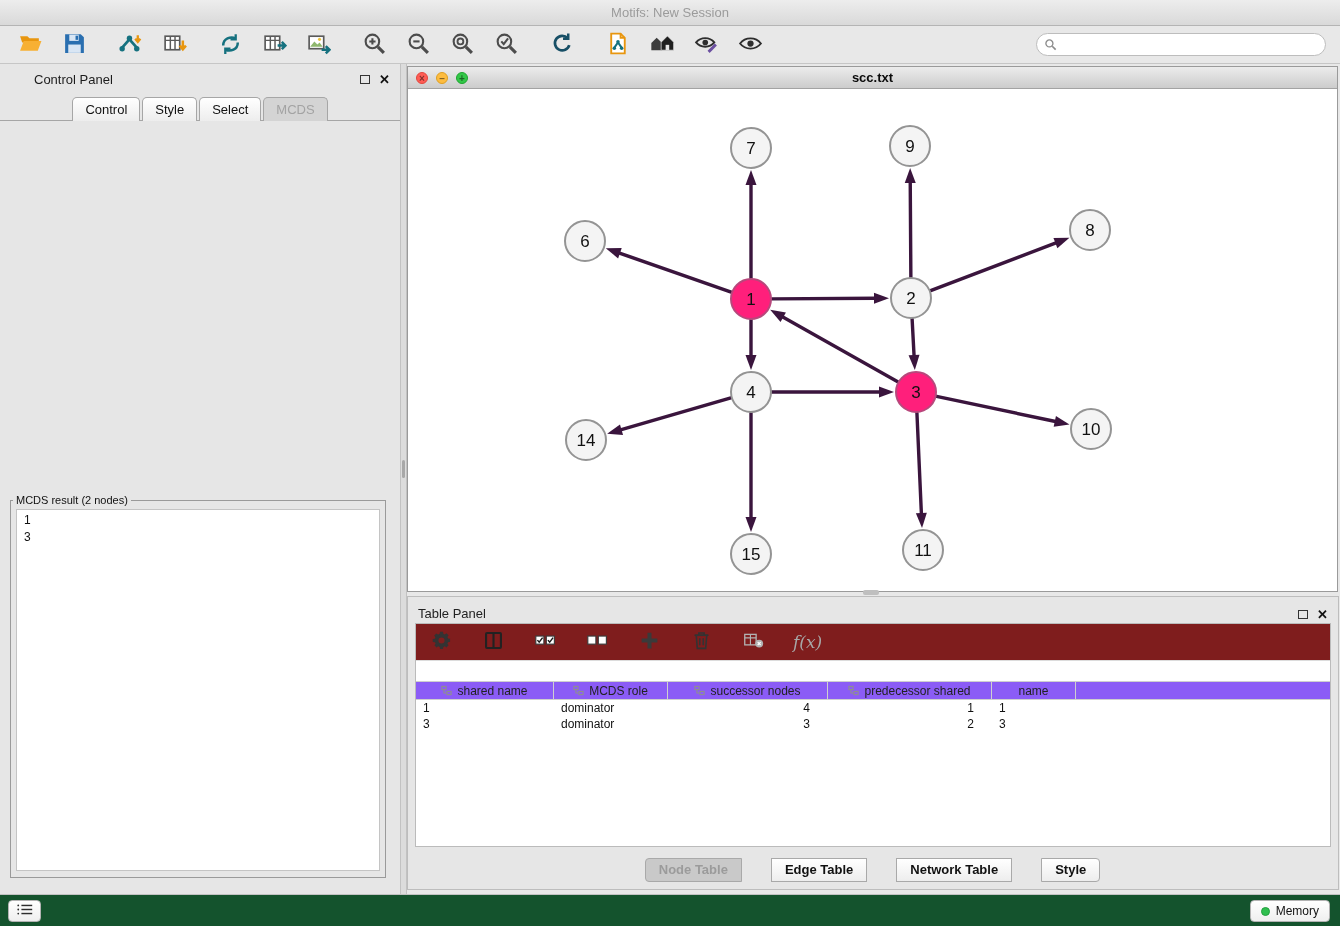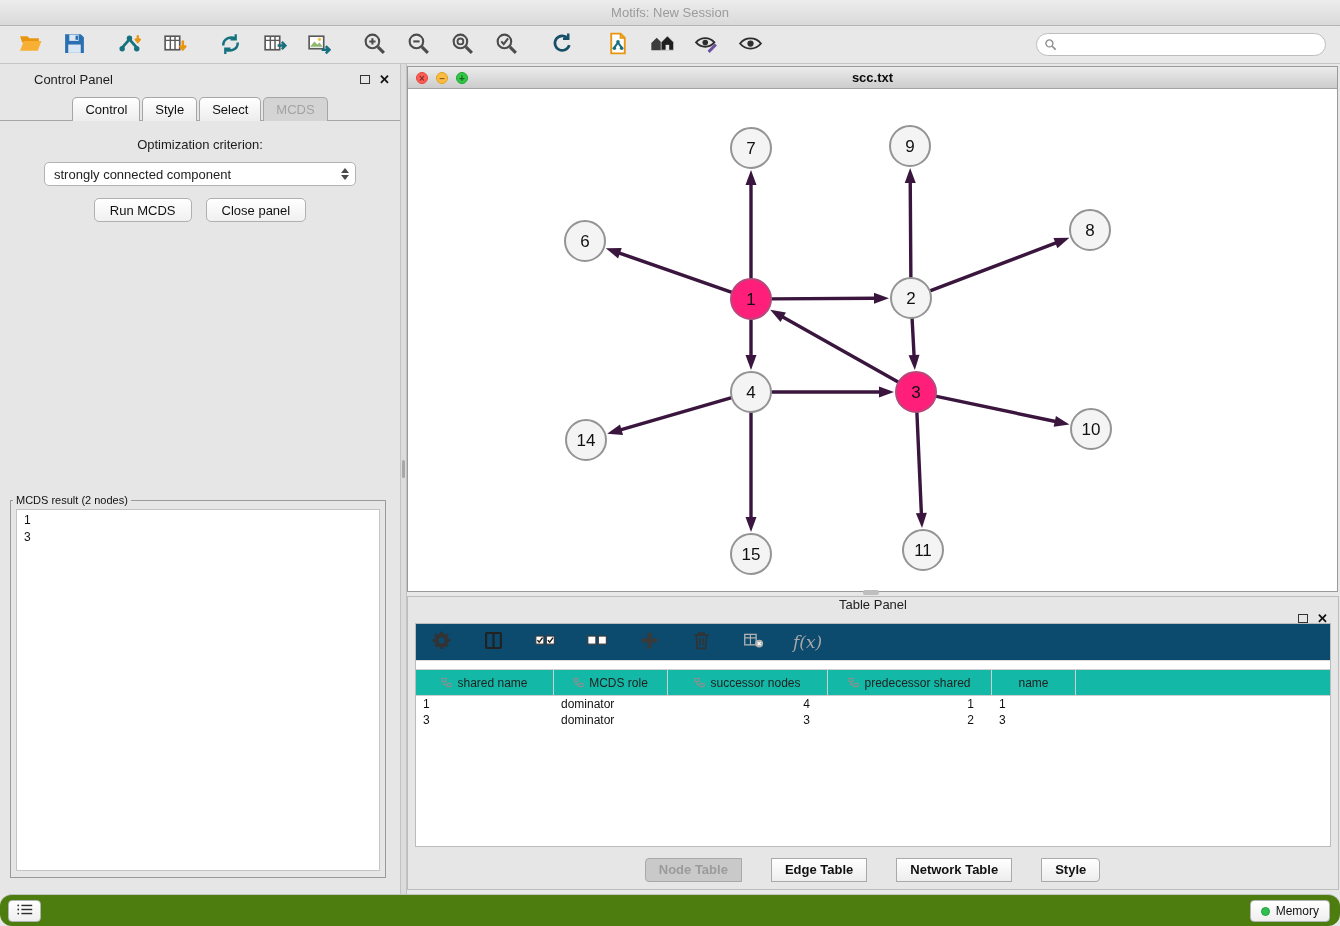--- a/index.html
+++ b/index.html
@@ -72,47 +72,47 @@
     text-align:center; color:rgba(0,0,0,.5); font-weight:bold; }
   .light.red { background:#ff5d55; border:0.5px solid #e2463d; }
   .light.yellow { background:#fdbc40; border:0.5px solid #dfa023; }
   .light.green { background:#33c748; border:0.5px solid #1da62f; }
   .net-canvas { position:absolute; top:22px; left:0; right:0; bottom:0; background:#fff; }
   .h-grip { position:absolute; left:455px; bottom:-4px; width:16px; height:5px; background:#bfbfbf; border-radius:2px; }
 
   
   .table-panel { position:absolute; top:596px; left:407px; width:932px; height:294px;
     background:#e6e6e6; border:1px solid #bdbdbd; }
-  .tp-header { height:24px; display:flex; align-items:center; padding:0 10px;flex-direction:column; }
+  .tp-header { height:24px; display:flex; align-items:flex-end; padding:0 10px; }
   .tp-body { position:absolute; top:26px; left:7px; right:7px; height:224px;
     background:#fff; border:1px solid #bbb; overflow:hidden; }
-  .tp-toolbar { height:37px; background:#0c4a6e; border-bottom:1px solid #dcdcdc;
+  .tp-toolbar { height:37px; background:#7f1d1d; border-bottom:1px solid #dcdcdc;
     display:flex; align-items:center; gap:28px; padding:0 13px; }
   .tp-tool { width:24px; height:24px; display:flex; align-items:center; justify-content:center; }
   .tp-tool svg { width:21px; height:21px; }
   .fx-label { font-family:"DejaVu Serif", serif; font-style:italic; font-size:17px; color:#a8a8a8; }
-  .tp-thead { display:flex; height:27px; margin-top:8px; background:#14b8a6;
+  .tp-thead { display:flex; height:19px; margin-top:20px; background:#8b5cf6;
     border-top:1px solid #cfcfcf; border-bottom:1px solid #cfcfcf; }
   .th { border-right:1px solid #cfcfcf; display:flex; align-items:center;
     justify-content:center; gap:5px; font-size:12px; color:#222; }
   .th svg { width:11px; height:11px; flex:none; }
   .tr { display:flex; height:16px; align-items:center; font-size:12px; color:#111; }
   .td { padding:0 7px; overflow:hidden; white-space:nowrap; }
   .num { text-align:right; padding-right:18px; }
   .w1{width:138px}.w2{width:114px}.w3{width:160px}.w4{width:164px}.w5{width:84px}
   .tp-tabs { position:absolute; bottom:7px; left:0; right:0; display:flex; justify-content:center;gap:30px; }
   .tp-tab { padding:3px 13px 4px; border:1px solid #a9a9a9; margin-left:-1px;
     background:linear-gradient(#ffffff,#ededed); font-size:13px; font-weight:bold; color:#111; }
   .tp-tab:first-child { border-radius:4px 0 0 4px; }
   .tp-tab:last-child { border-radius:0 4px 4px 0; }
   .tp-tab.active { background:#c9c9c9; color:#9b9b9b; }
 
   
   .statusbar { position:absolute; left:0; right:0; bottom:0; height:32px;
-    background:#4d7c0f; border-top:1px solid #c2c2c2;border-radius:12px; }
+    background:#14532d; border-top:1px solid #c2c2c2; }
   .menu-btn { position:absolute; left:8px; top:5px; width:33px; height:22px;
     background:linear-gradient(#ffffff,#efefef); border:1px solid #b3b3b3; border-radius:4px;
     display:flex; align-items:center; justify-content:center; }
   .memory-btn { position:absolute; right:10px; top:5px; height:22px;
     background:linear-gradient(#ffffff,#efefef); border:1px solid #b3b3b3; border-radius:4px;
     display:flex; align-items:center; gap:6px; padding:0 10px; font-size:12px; color:#111; }
   .memory-dot { width:9px; height:9px; border-radius:50%; background:#2fbf4f; border:1px solid #23a03f; }
 </style>
 </head>
 <body>
@@ -261,34 +261,20 @@
       <span class="win-btns">
         <span class="float-btn"></span>
         <span class="close-btn">✕</span>
       </span>
     </div>
     <div class="cp-tabs">
       <span class="cp-tab">Control</span>
       <span class="cp-tab">Style</span>
       <span class="cp-tab">Select</span>
       <span class="cp-tab active">MCDS</span>
-    </div>
-    <div class="cp-content">
-      <div class="opt-label">Optimization criterion:</div>
-      <div class="cp-select">
-        <span class="cp-select-value">strongly connected component</span>
-        <span class="stepper">
-            <i class="up"></i>
-            <i class="down"></i>
-          </span>
-      </div>
-      <div class="cp-buttons">
-        <button class="cp-btn">Run MCDS</button>
-        <button class="cp-btn">Close panel</button>
-      </div>
     </div>
     <fieldset class="result-fieldset">
       <legend>MCDS result (2 nodes)</legend>
       <div class="result-area">
         <div>1</div>
         <div>3</div>
       </div>
     </fieldset>
   </div>
   <div class="v-splitter">

